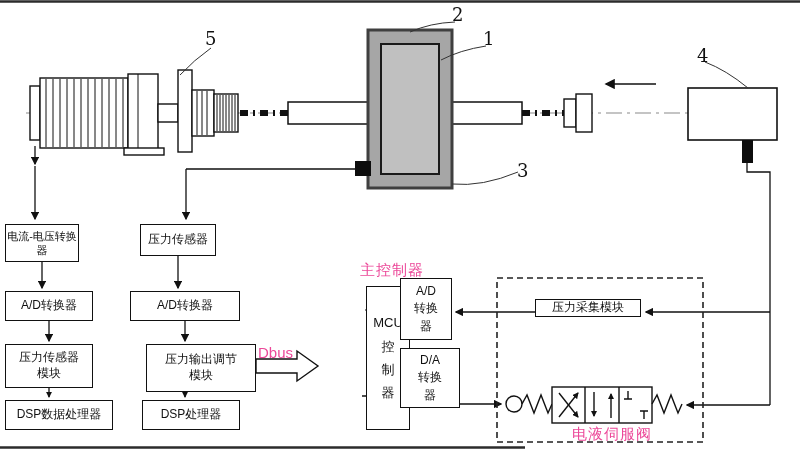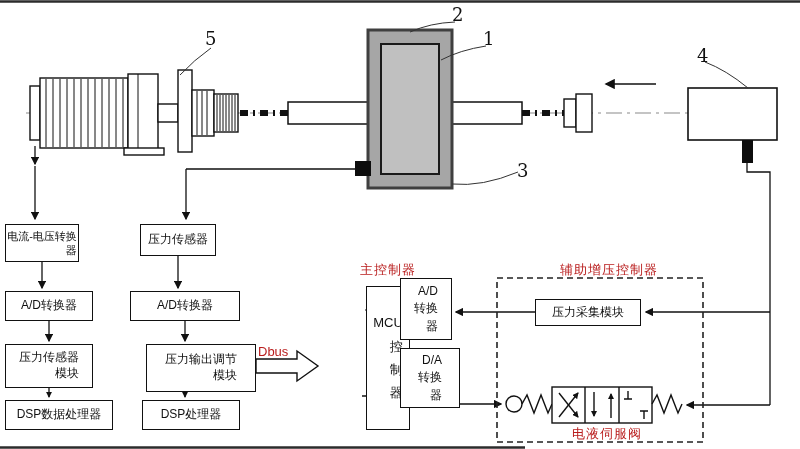--- a/index.html
+++ b/index.html
@@ -9,28 +9,28 @@
     position:relative; width:800px; height:449px; background:#ffffff;
     overflow:hidden; margin:0 auto;
   }
   svg.layer { position:absolute; left:0; top:0; }
 
   .box {
     position:absolute; border:1.5px solid #111; background:#fff;
     display:flex; align-items:center; justify-content:center;
     text-align:center; font-size:12px; line-height:1.3; color:#111;
   }
-  .box span { white-space:pre-line;text-align:right; }
+  .box span { white-space:pre-line; }
   .box.s  { font-size:11px; }
   .box.tall { font-size:13px;margin-left:48px; }
   .box.tall span { line-height:1.8; }
   .box.v3 span { line-height:1.45; }
 
   .lbl {
-    position:absolute; font-size:13px; color:#b91c1c;
+    position:absolute; font-size:15px; color:#ec4899;
     white-space:nowrap; letter-spacing:1px;
   }
   .plabel {
     position:absolute; font-family:"DejaVu Serif", serif;
     font-size:18px; color:#111;
   }
 </style>
 </head>
 <body>
 
@@ -180,26 +180,25 @@
 转换
 器</span>
     </div>
 
   <div class="box v3" style="left:400px;top:348px;width:60px;height:60px">
     <span>D/A
 转换
 器</span>
     </div>
 
-  <div class="box" style="left:535px;top:299px;width:106px;height:27px">
+  <div class="box" style="left:535px;top:299px;width:106px;height:18px">
     <span>压力采集模块</span>
     </div>
 
   <div class="lbl" style="left:360px;top:261px">主控制器</div>
-  <div class="lbl" style="left:560px;top:261px">辅助增压控制器</div>
   <div class="lbl" style="left:258px;top:344px;letter-spacing:0">Dbus</div>
   <div class="lbl" style="left:572px;top:425px">电液伺服阀</div>
 
   <div class="plabel" style="left:205px;top:28px">5</div>
   <div class="plabel" style="left:452px;top:4px">2</div>
   <div class="plabel" style="left:483px;top:28px">1</div>
   <div class="plabel" style="left:517px;top:160px">3</div>
   <div class="plabel" style="left:697px;top:45px">4</div>
 
 </div>

